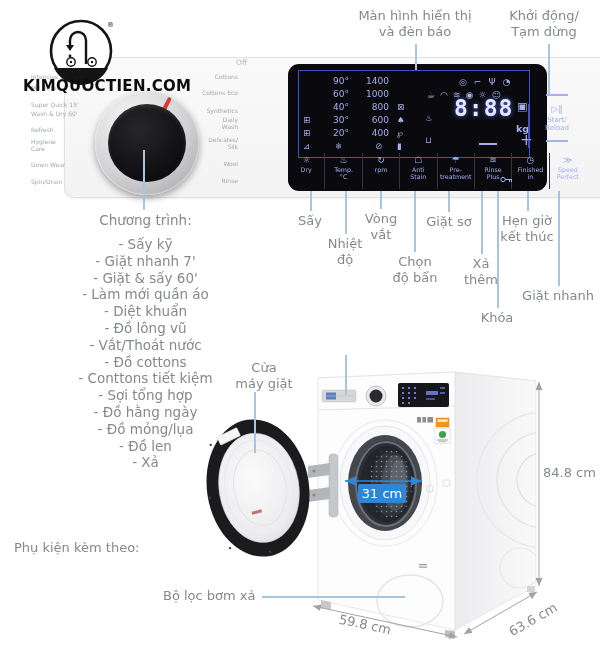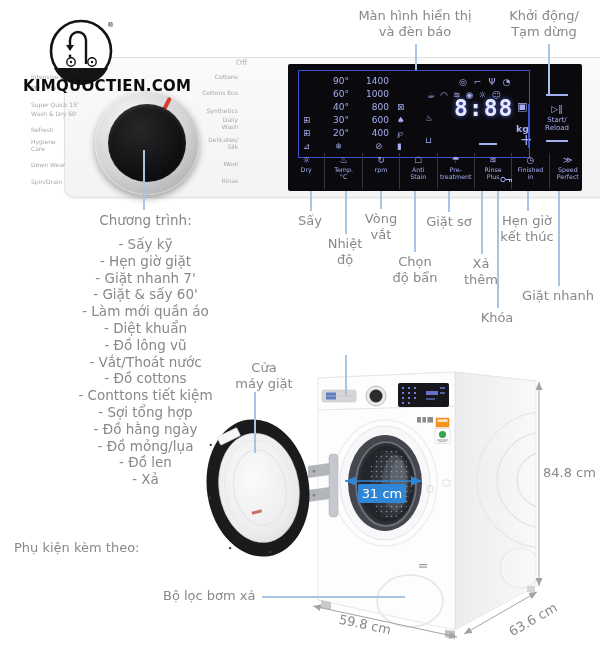--- a/index.html
+++ b/index.html
@@ -34,21 +34,21 @@
   #dial-left .di:nth-child(5){top:69px}#dial-left .di:nth-child(6){top:81px}
   #dial-left .di:nth-child(7){top:104px}#dial-left .di:nth-child(8){top:121px}
   #dial-right{left:184px;top:57px;width:54px;height:139px;text-align:right;}
   #dial-right .di{right:0;}
   #dial-right .di:nth-child(1){top:16px}#dial-right .di:nth-child(2){top:32px}
   #dial-right .di:nth-child(3){top:50px}#dial-right .di:nth-child(4){top:59px}
   #dial-right .di:nth-child(5){top:79px}#dial-right .di:nth-child(6){top:103px}
   #dial-right .di:nth-child(7){top:120px}
 
   
-  #display{position:absolute;left:288px;top:64px;width:294px;height:127px;background:#0a0a0e;border-radius:2px;}
+  #display{position:absolute;left:288px;top:64px;width:259px;height:127px;background:#0a0a0e;border-radius:11px;}
   #inner-box{position:absolute;left:10px;top:6px;width:230px;height:86px;border:1px solid #3e53c9;}
   .numcol{position:absolute;font-size:9px;color:#a6aff0;text-align:right;}
   .numcol div{height:13px;}
   #temps{left:22px;top:5px;width:28px;}
   #spins{left:56px;top:5px;width:34px;}
   .micon{position:absolute;font-size:8.5px;color:#a6aff0;}
   .vicons{position:absolute;font-size:8.5px;color:#a6aff0;}
   .vicons div{height:13px;}
   #lefticons{left:4px;top:44px;}
   #col4icons{left:98px;top:31px;}
@@ -284,21 +284,20 @@
 thêm</div>
   <div class="lbl" style="left:477px;top:310px;width:40px">Khóa</div>
   <div class="lbl" style="left:498px;top:213px;width:58px">Hẹn giờ
 kết thúc</div>
   <div class="lbl" style="left:518px;top:288px;width:80px">Giặt nhanh</div>
 
   <div id="programs">
     <div class="pt">Chương trình:</div>
     <div>
         <div class="pi">- Sấy kỹ</div>
-        <div class="pi">- Hẹn giờ giặt</div>
         <div class="pi">- Giặt nhanh 7'</div>
         <div class="pi">- Giặt &amp; sấy 60'</div>
         <div class="pi">- Làm mới quần áo</div>
         <div class="pi">- Diệt khuẩn</div>
         <div class="pi">- Đồ lông vũ</div>
         <div class="pi">- Vắt/Thoát nước</div>
         <div class="pi">- Đồ cottons</div>
         <div class="pi">- Conttons tiết kiệm</div>
         <div class="pi">- Sợi tổng hợp</div>
         <div class="pi">- Đồ hằng ngày</div>

